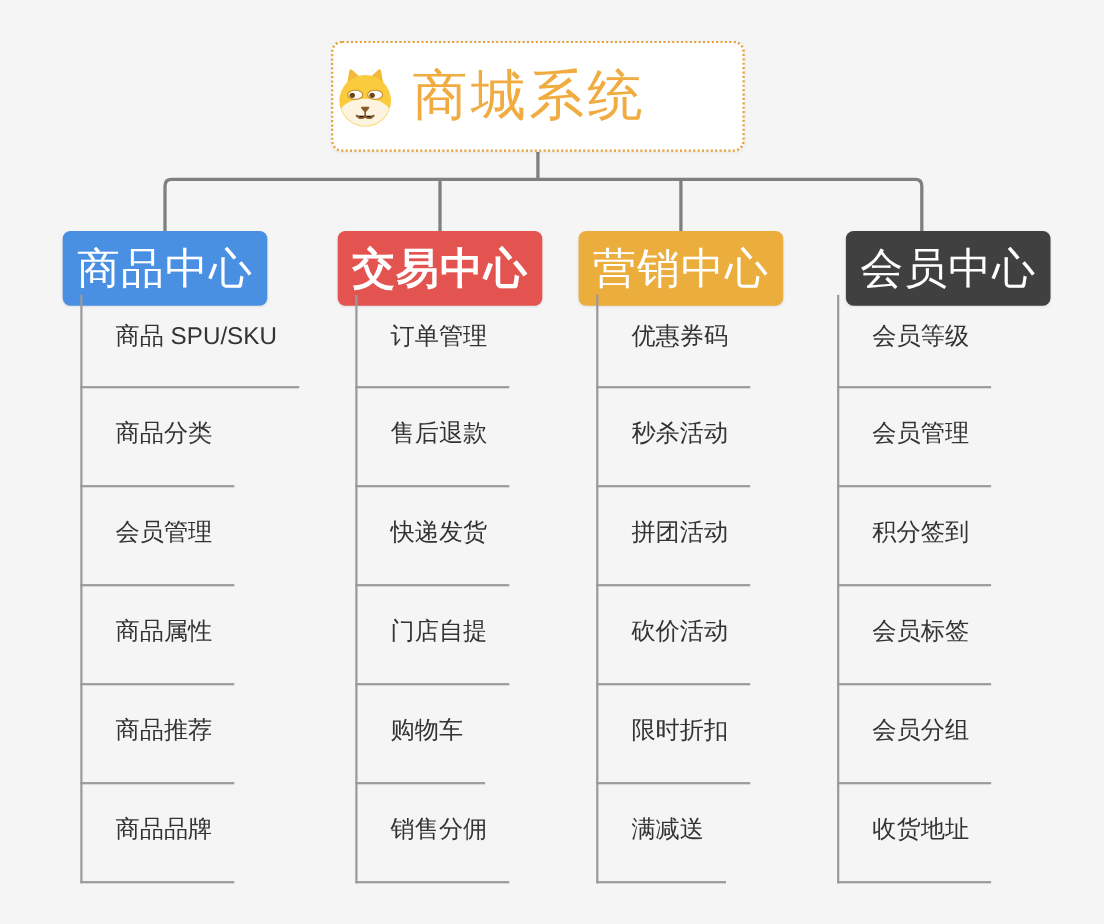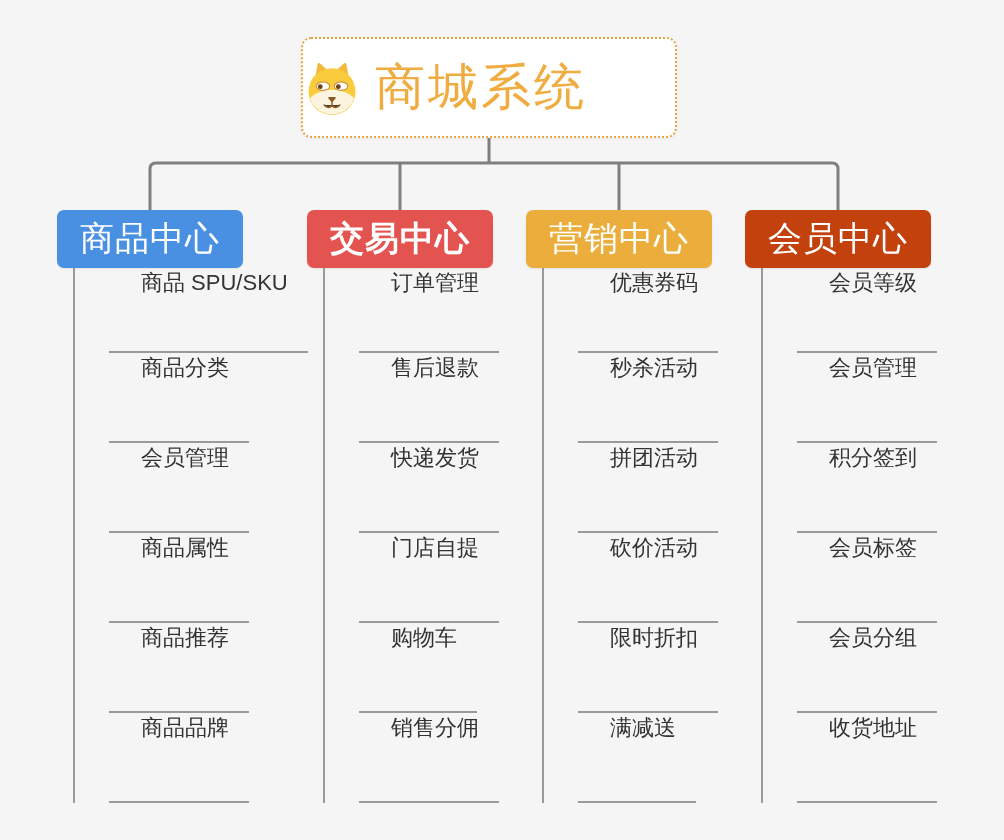--- a/index.html
+++ b/index.html
@@ -17,38 +17,38 @@
     position:absolute;left:301px;top:37px;width:376px;height:101px;
     box-sizing:border-box;background:#ffffff;
     border:2px dotted var(--root-border);border-radius:10px;
     display:flex;align-items:center;gap:14px;
     box-shadow:0 1px 3px rgba(0,0,0,.06);
   }
   .dog{display:block;line-height:0;}
   .dog svg{width:58px;height:56px;display:block;}
   .root-title{font-size:50px;letter-spacing:3px;color:var(--root-text);white-space:nowrap;}
   .box{
-    position:absolute;top:210px;width:186px;height:58px;border-radius:7px;
-    color:#ffffff;font-size:34px;letter-spacing:1px;
+    position:absolute;top:210px;width:186px;height:68px;border-radius:7px;
+    color:#ffffff;font-size:39px;letter-spacing:1px;
     display:flex;align-items:center;justify-content:center;
     box-shadow:0 1px 2px rgba(0,0,0,.08);white-space:nowrap;
   }
   .b1{left:57px}.b2{left:307px}.b3{left:526px}.b4{left:745px}
   .col{position:absolute;top:268px;height:535px;}
   .c1{left:73px}.c2{left:323px}.c3{left:542px}.c4{left:761px}
   .col::before{
     content:"";position:absolute;left:0;top:0;width:2px;height:100%;
     background:var(--line);
   }
   .item{
     box-sizing:border-box;height:90px;width:max-content;
-    display:flex;align-items:flex-start;
+    display:flex;align-items:center;
     border-bottom:2px solid var(--line);
     padding:0 20px 7px 32px;
-    font-size:22px;color:var(--item-text);white-space:nowrap;margin-left:36px;
+    font-size:22px;color:var(--item-text);white-space:nowrap;
   }
   .item:first-child{height:85px;}
 </style>
 </head>
 <body>
 
 <div class="canvas">
 
   <svg class="connectors" viewBox="0 0 1004 840" fill="none">
     <path d="M489 138 L489 163" stroke="var(--connector)" stroke-width="3"></path>
@@ -75,21 +75,21 @@
         <path d="M32 46 V50" stroke="#8A5A28" stroke-width="1.6" stroke-linecap="round"></path>
         <path d="M23.5 50 Q28 54.5 32 50.5 Q36 54.5 40.5 50" stroke="#8A5A28" stroke-width="2" stroke-linecap="round"></path>
       </svg>
     </span>
     <span class="root-title">商城系统</span>
   </div>
 
   <div class="box b1" style="background: rgb(74, 144, 226); color: rgb(255, 255, 255);">商品中心</div>
   <div class="box b2" style="background: rgb(227, 84, 80); color: rgb(255, 255, 255); font-weight: bold;">交易中心</div>
   <div class="box b3" style="background: rgb(235, 174, 60); color: rgb(255, 255, 255);">营销中心</div>
-  <div class="box b4" style="background: #c2410c; color: rgb(255, 255, 255);">会员中心</div>
+  <div class="box b4" style="background: #404040; color: rgb(255, 255, 255); margin-left: 24px;">会员中心</div>
 
   <div class="col c1">
       <div class="item">
         <span>商品 SPU/SKU</span>
       </div>
       <div class="item">
         <span>商品分类</span>
       </div>
       <div class="item">
         <span>会员管理</span>

